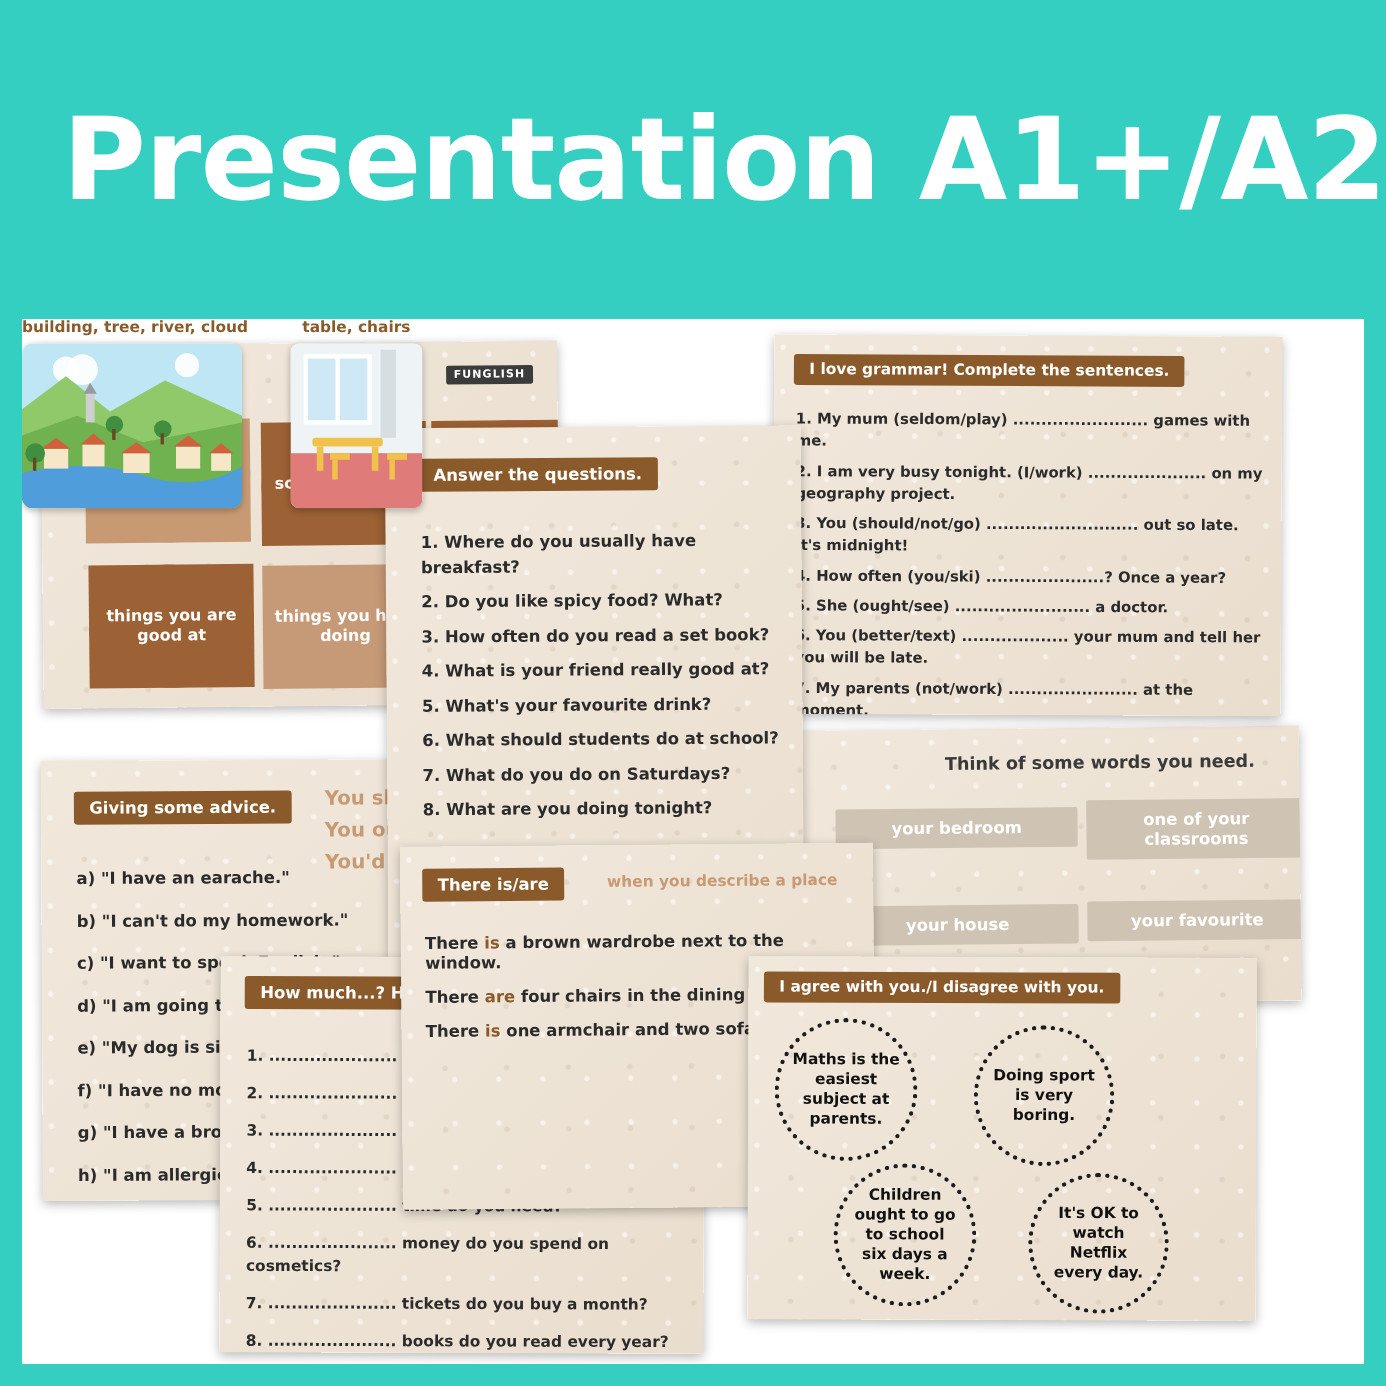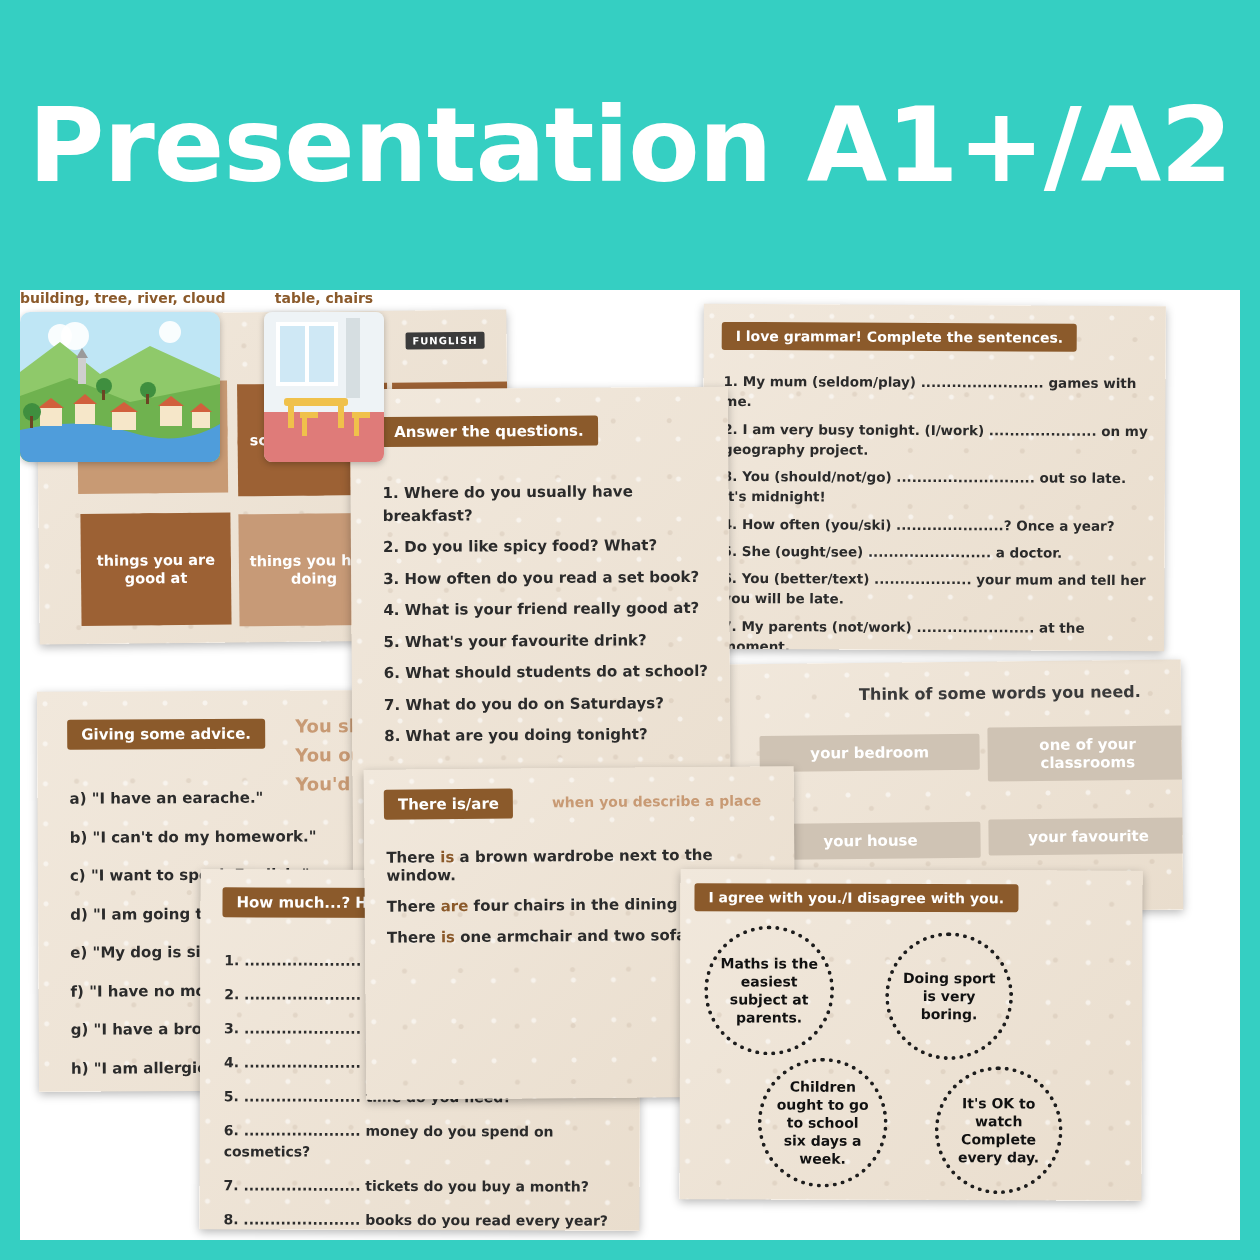--- a/index.html
+++ b/index.html
@@ -5,21 +5,21 @@
   html,body{margin:0;padding:0;}
   body{
     width:1260px;height:1260px;
     background:#35cfc2;
     font-family:"DejaVu Sans", sans-serif;
     overflow:hidden;
     position:relative;
   }
   .banner{
     position:absolute;left:0;top:0;width:1260px;height:290px;
-    display:flex;align-items:center;justify-content:center;
+    display:flex;align-items:center;justify-content:flex-end;
   }
   .banner-title{
     color:#ffffff;
     font-family:"DejaVu Sans", sans-serif;
     font-size:104px;
     font-weight:bold;
     letter-spacing:-1px;
     text-align:center;
     line-height:1;
   }
@@ -306,16 +306,16 @@
         </svg>
       </div>
     </div>
   </div>
 
   <div class="card paper" id="card-agree">
     <div class="hdr">I agree with you./I disagree with you.</div>
     <div class="dotcircle c1">Maths is the easiest subject at parents.</div>
     <div class="dotcircle c3">Children ought to go to school six days a week.</div>
     <div class="dotcircle c2">Doing sport is very boring.</div>
-    <div class="dotcircle c4">It's OK to watch Complete every day.</div>
+    <div class="dotcircle c4">It's OK to watch Netflix every day.</div>
   </div>
 
 </div>
 
 </body></html>

